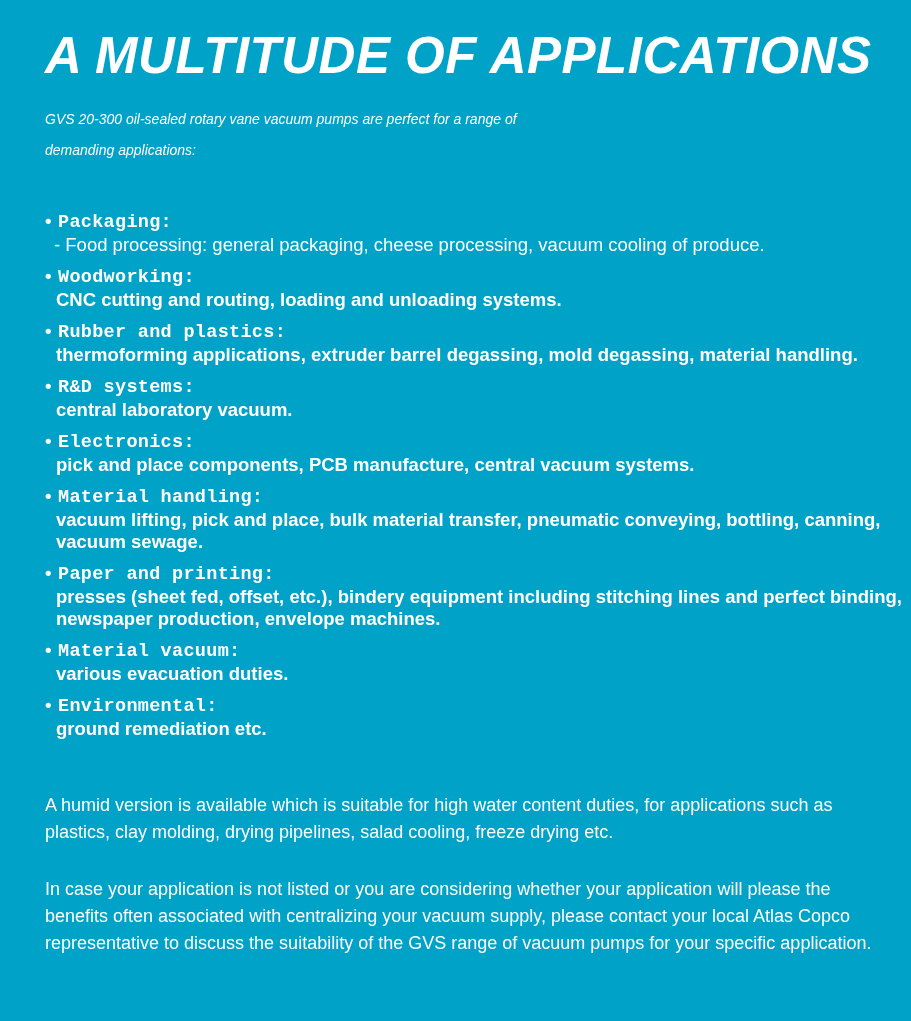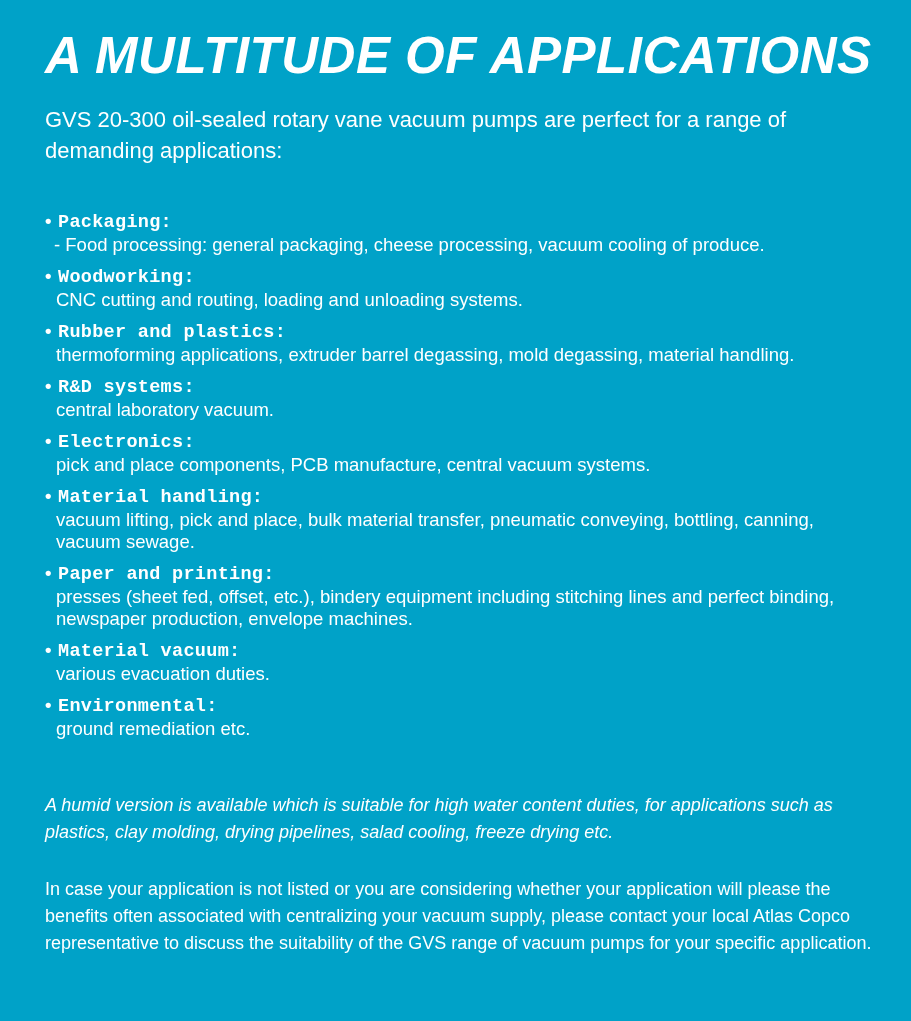--- a/index.html
+++ b/index.html
@@ -27,21 +27,22 @@
     margin: 0 0 20px 0;
     font-size: 51px;
     line-height: 56px;
     font-weight: bold;
     font-style: italic;
     letter-spacing: 0.5px;
     white-space: nowrap;
   }
   .intro {
     margin: 0 0 44px 0;
-    font-size: 22px;
+    font-size: 14px;
+    font-style: italic;
   }
   .intro .line {
     line-height: 31px;
     white-space: nowrap;
   }
   .app-list {
     list-style: none;
     margin: 0 0 52px 0;
     padding: 0;
     font-size: 18.5px;
@@ -60,20 +61,21 @@
   .app-label {
     font-weight: bold;
     letter-spacing: 0.3px;
     font-family: Liberation Mono, monospace;
   }
   .detail {
     line-height: 22px;
   }
   .detail.plain {
     margin-left: 11px;
+    font-weight: bold;
   }
   .detail.dash {
     margin-left: 9px;
   }
   .detail.dash + .detail.dash {
     margin-top: 4px;
   }
   .detail .line {
     line-height: 22px;
     white-space: nowrap;
@@ -84,21 +86,20 @@
   .para {
     margin: 0;
     font-size: 18px;
   }
   .para .line {
     line-height: 27px;
     white-space: nowrap;
   }
   .para-humid {
     margin-bottom: 30px;
-    font-style: italic;
   }
 </style>
 </head>
 <body>
 
 <div class="page">
 
   <h1 class="title">A MULTITUDE OF APPLICATIONS</h1>
 
   <div class="intro">

